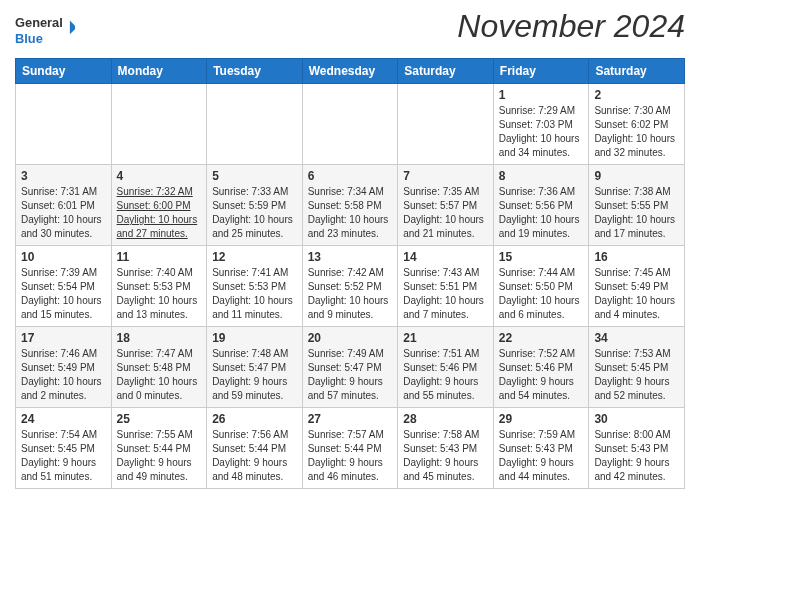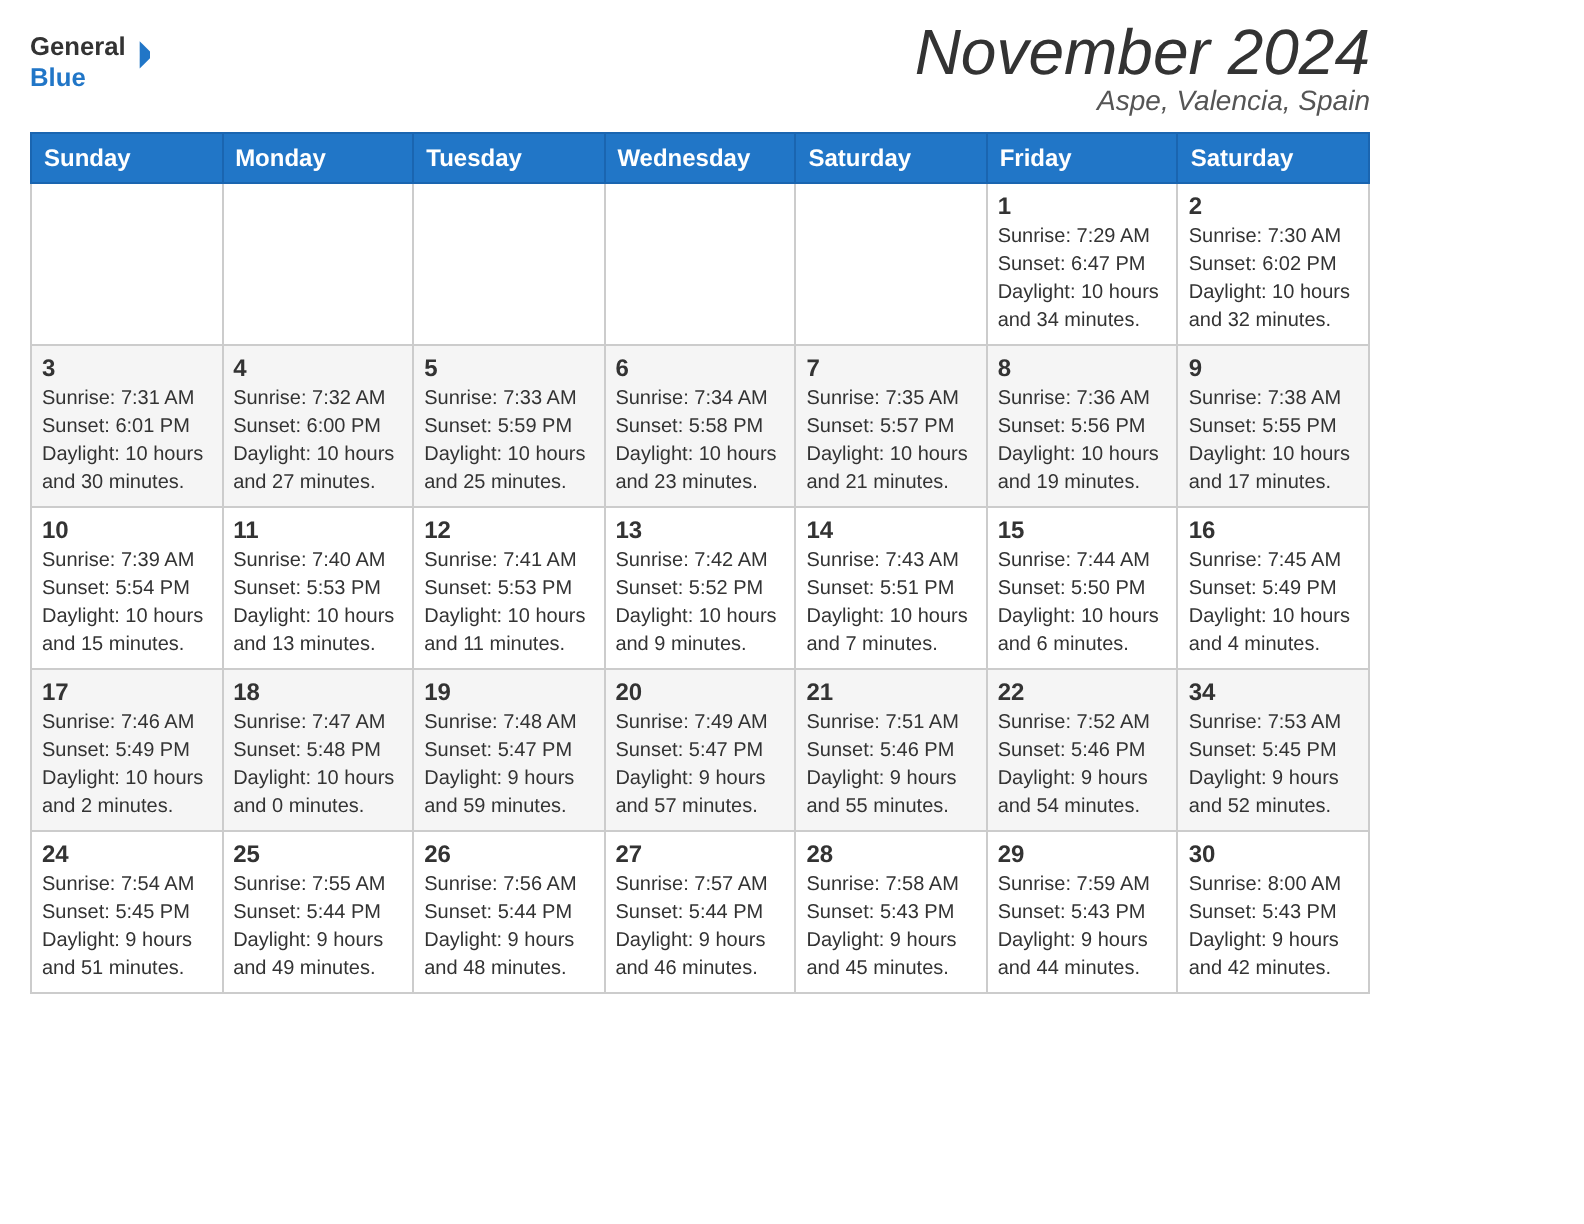--- a/index.html
+++ b/index.html
@@ -100,21 +100,20 @@
   <div class="header">
     <div class="logo">
     <svg width="60" height="40" viewBox="0 0 70 42">
       <text x="0" y="18" font-size="15" font-weight="bold" fill="#333" font-family="Arial">General</text>
       <text x="0" y="36" font-size="15" font-weight="bold" fill="#2176c7" font-family="Arial">Blue</text>
       <polygon points="64,10 72,18 64,26" fill="#2176c7"></polygon>
     </svg>
       </div>
     <div class="title-block">
       <div class="month-title">November 2024</div>
-      <div class="location">Aspe, Valencia, Spain</div>
     </div>
   </div>
 
   <table class="calendar">
     <thead>
       <tr>
         <th>Sunday</th>
         <th>Monday</th>
         <th>Tuesday</th>
         <th>Wednesday</th>
@@ -126,21 +125,21 @@
     <tbody id="calendar-body">
     <tr class="row-1">
           <td class="empty-cell"></td>
           <td class="empty-cell"></td>
           <td class="empty-cell"></td>
           <td class="empty-cell"></td>
           <td class="empty-cell"></td>
           <td>
             <span class="day-num">1</span>
             <div class="day-info" style="white-space: pre-line;">Sunrise: 7:29 AM
-Sunset: 6:47 PM
+Sunset: 7:03 PM
 Daylight: 10 hours
 and 34 minutes.</div>
           </td>
           <td>
             <span class="day-num">2</span>
             <div class="day-info" style="white-space: pre-line;">Sunrise: 7:30 AM
 Sunset: 6:02 PM
 Daylight: 10 hours
 and 32 minutes.</div>
           </td>
@@ -148,21 +147,21 @@
         <tr class="row-2">
           <td>
             <span class="day-num">3</span>
             <div class="day-info" style="white-space: pre-line;">Sunrise: 7:31 AM
 Sunset: 6:01 PM
 Daylight: 10 hours
 and 30 minutes.</div>
           </td>
           <td>
             <span class="day-num">4</span>
-            <div class="day-info" style="white-space: pre-line;">Sunrise: 7:32 AM
+            <div class="day-info" style="white-space: pre-line; text-decoration: underline;">Sunrise: 7:32 AM
 Sunset: 6:00 PM
 Daylight: 10 hours
 and 27 minutes.</div>
           </td>
           <td>
             <span class="day-num">5</span>
             <div class="day-info" style="white-space: pre-line;">Sunrise: 7:33 AM
 Sunset: 5:59 PM
 Daylight: 10 hours
 and 25 minutes.</div>

